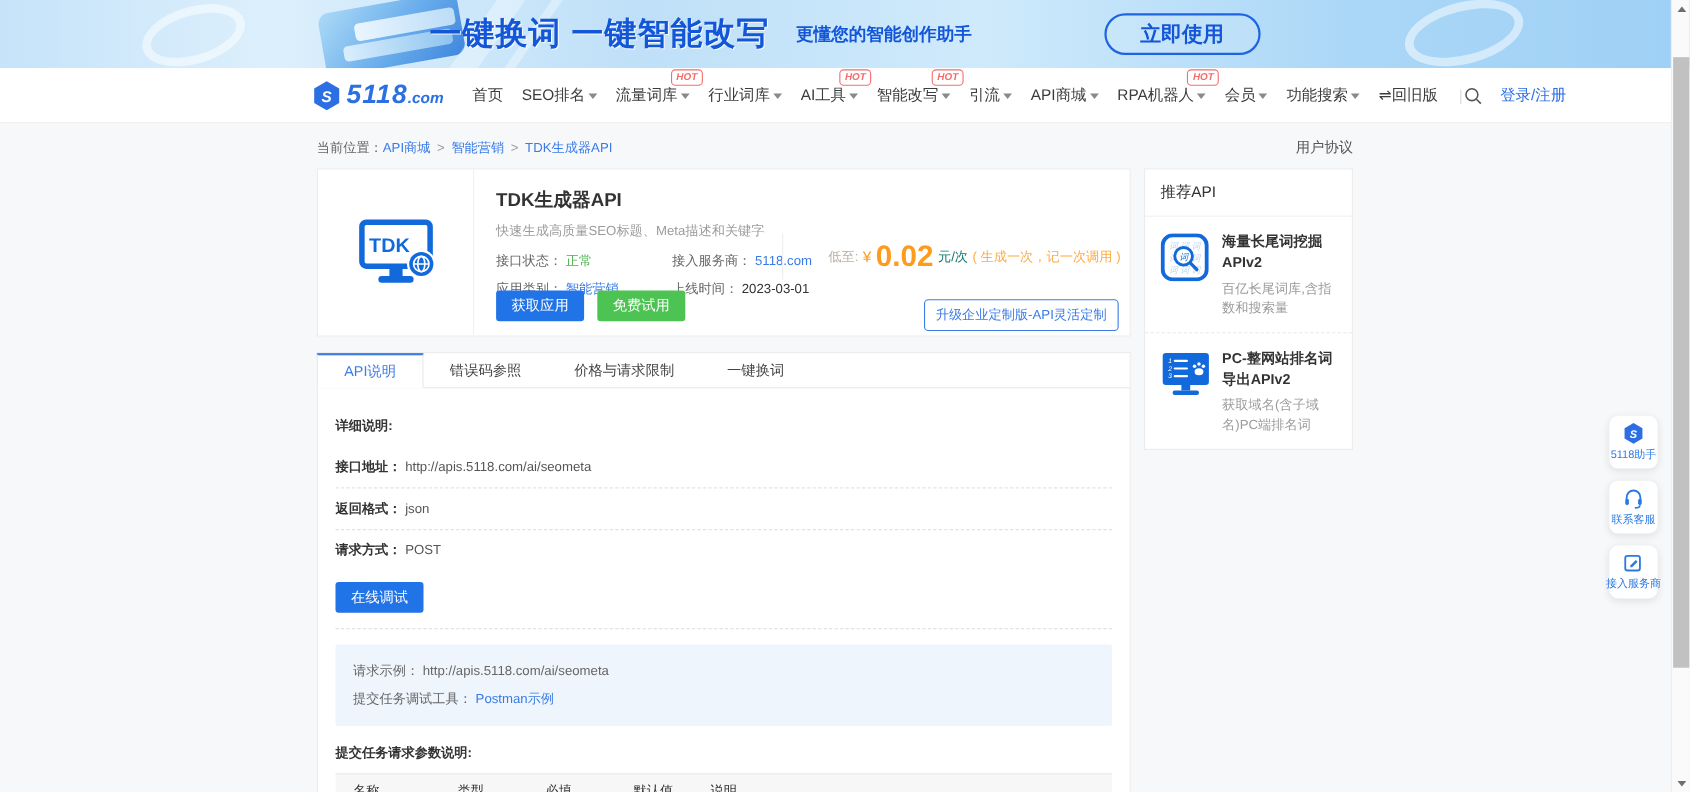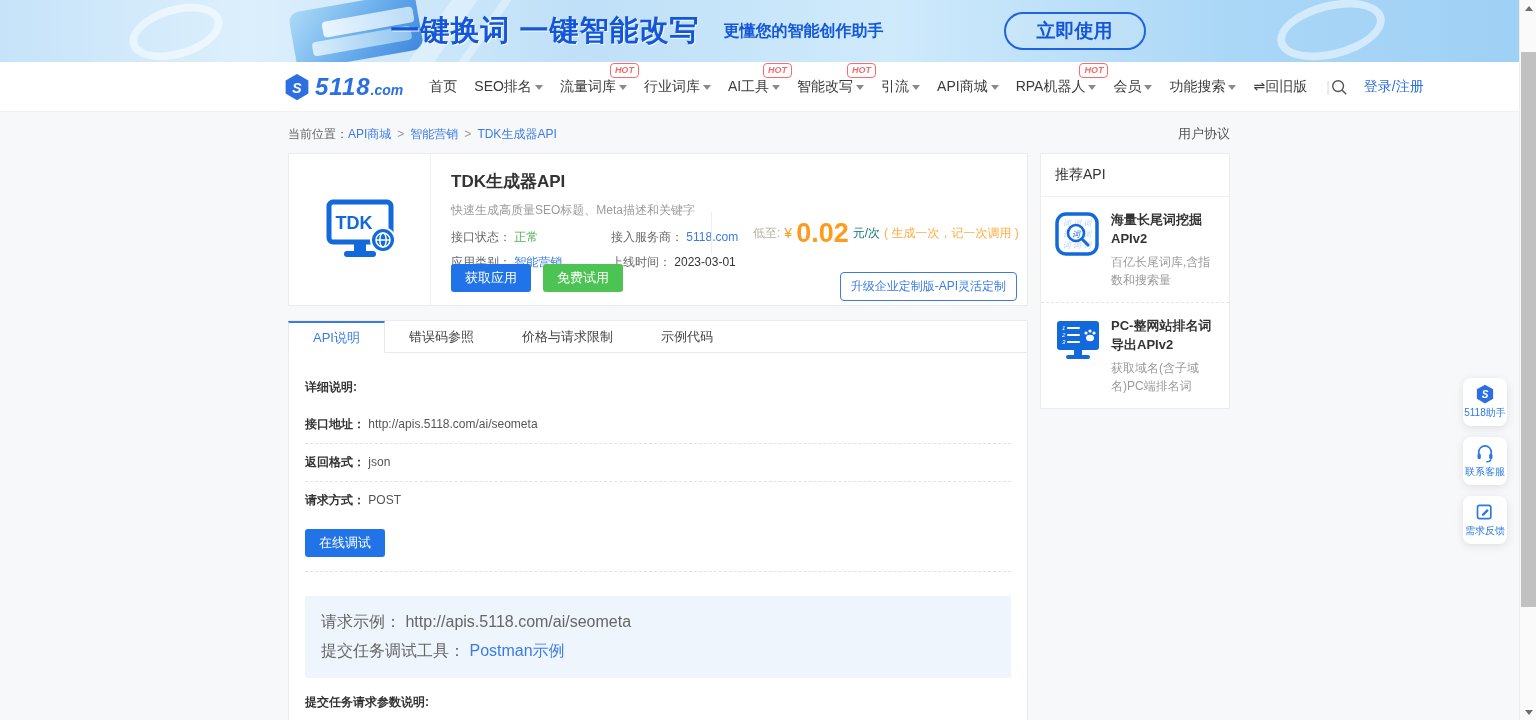--- a/index.html
+++ b/index.html
@@ -88,21 +88,21 @@
   .content-card { margin-top:14px; min-height:400px; }
   .tabs { display:flex; border-bottom:1px solid #e9e9e9; height:32px; }
   .tab { padding:0 24px; font-size:13px; color:#444; display:flex; align-items:center; cursor:pointer; }
   .tab.active { color:#3a7be6; border-top:2px solid #3a7be6; border-right:1px solid #e9e9e9; border-left:1px solid #e9e9e9;
     margin-left:-1px; background:#fff; margin-bottom:-1px; border-bottom:1px solid #fff; }
   .tab-content { padding:16px; }
   .info-row { padding:10px 0; font-size:12px; color:#555; }
   .info-row b { color:#333; font-size:12px; }
   .dashed { border-bottom:1px dashed #e3e3e3; }
   .debug-row { padding:10px 0 14px 0; }
-  .example-box { margin-top:24px; background:#eef5fd; border-radius:2px; padding:12px 16px; font-size:16px; color:#666; }
+  .example-box { margin-top:14px; background:#eef5fd; border-radius:2px; padding:12px 16px; font-size:12px; color:#666; }
   .example-line { padding:4px 0; }
   .link-blue { color:#3a7be6; cursor:pointer; text-decoration:none; }
   .params-title { margin-top:16px; font-size:12px; font-weight:bold; color:#333; }
 
   table.params { margin-top:10px; width:100%; border-collapse:collapse; font-size:12px; }
   table.params th { background:#f7f7f7; color:#333; font-weight:normal; text-align:left; padding:7px 10px 7px 16px;
     border-top:1px solid #e8e8e8; border-bottom:1px solid #e8e8e8; }
   .col-name{width:95px;} .col-type{width:80px;} .col-req{width:80px;} .col-def{width:70px;}
 
   
@@ -244,21 +244,21 @@
         </div>
         <button class="upgrade-btn">升级企业定制版-API灵活定制</button>
       </div>
     </div>
 
     <div class="card content-card">
       <div class="tabs">
         <div class="tab active">API说明</div>
         <div class="tab">错误码参照</div>
         <div class="tab">价格与请求限制</div>
-        <div class="tab">示例代码</div>
+        <div class="tab">一键换词</div>
       </div>
       <div class="tab-content">
         <div class="info-row">
           <b>详细说明:</b>
         </div>
         <div class="info-row dashed">
           <b>接口地址：</b>
           <span>http://apis.5118.com/ai/seometa</span>
         </div>
         <div class="info-row dashed">
@@ -369,21 +369,21 @@
       <rect x="17" y="12.5" width="4" height="7" rx="2" fill="#2b7ae4"></rect>
       <path d="M19 19.5c0 2-2.5 3-5.5 3" fill="none" stroke="#2b7ae4" stroke-width="1.8"></path>
     </svg>
     <span class="float-label">联系客服</span>
   </div>
   <div class="float-card">
     <svg width="20" height="20" viewBox="0 0 24 24">
       <rect x="3" y="4" width="16" height="16" rx="2.5" fill="none" stroke="#2b7ae4" stroke-width="2"></rect>
       <path d="M8.5 14.5 l6-6 2 2 -6 6 h-2 z" fill="#2b7ae4"></path>
     </svg>
-    <span class="float-label">需求反馈</span>
+    <span class="float-label">接入服务商</span>
   </div>
 </div>
 
 <div class="scrollbar">
   <div class="sb-arrow sb-up">
       <div class="tri-up"></div>
     </div>
   <div class="sb-thumb"></div>
   <div class="sb-arrow sb-down">
       <div class="tri-down"></div>

